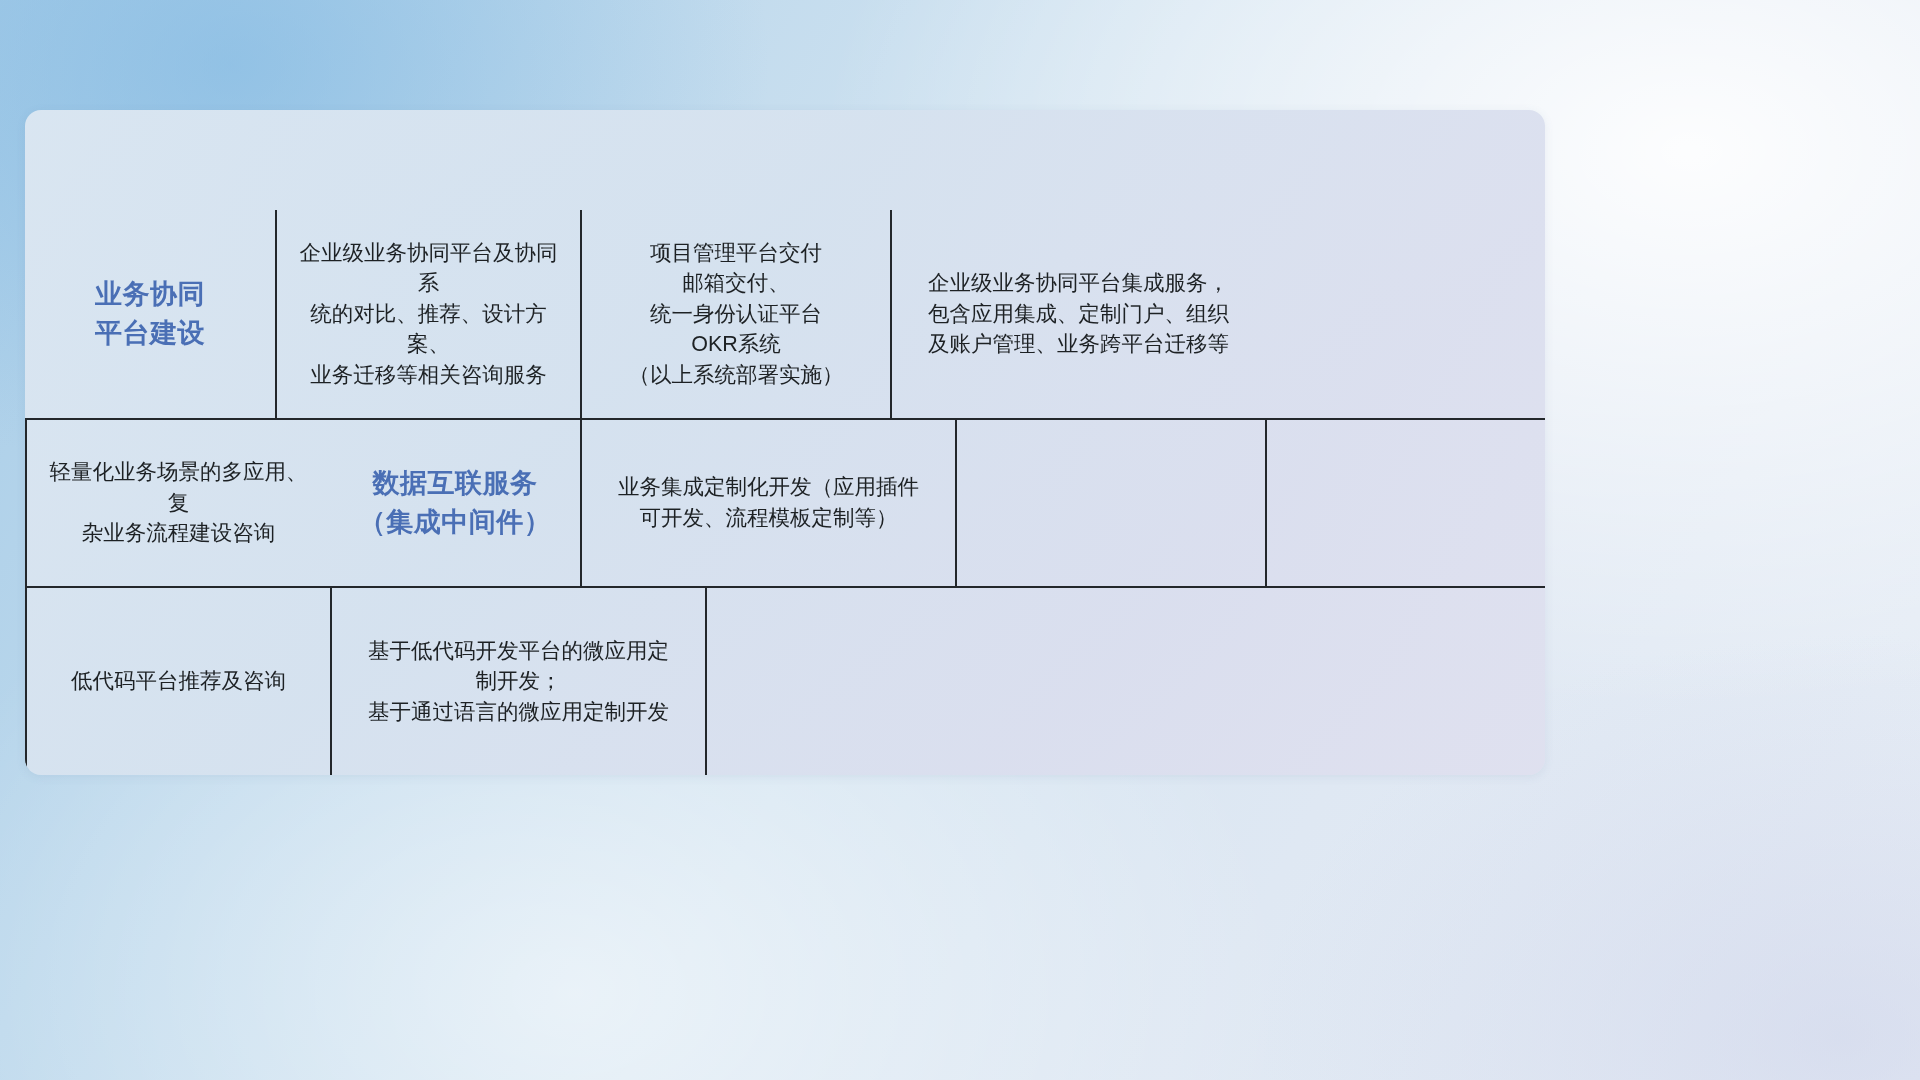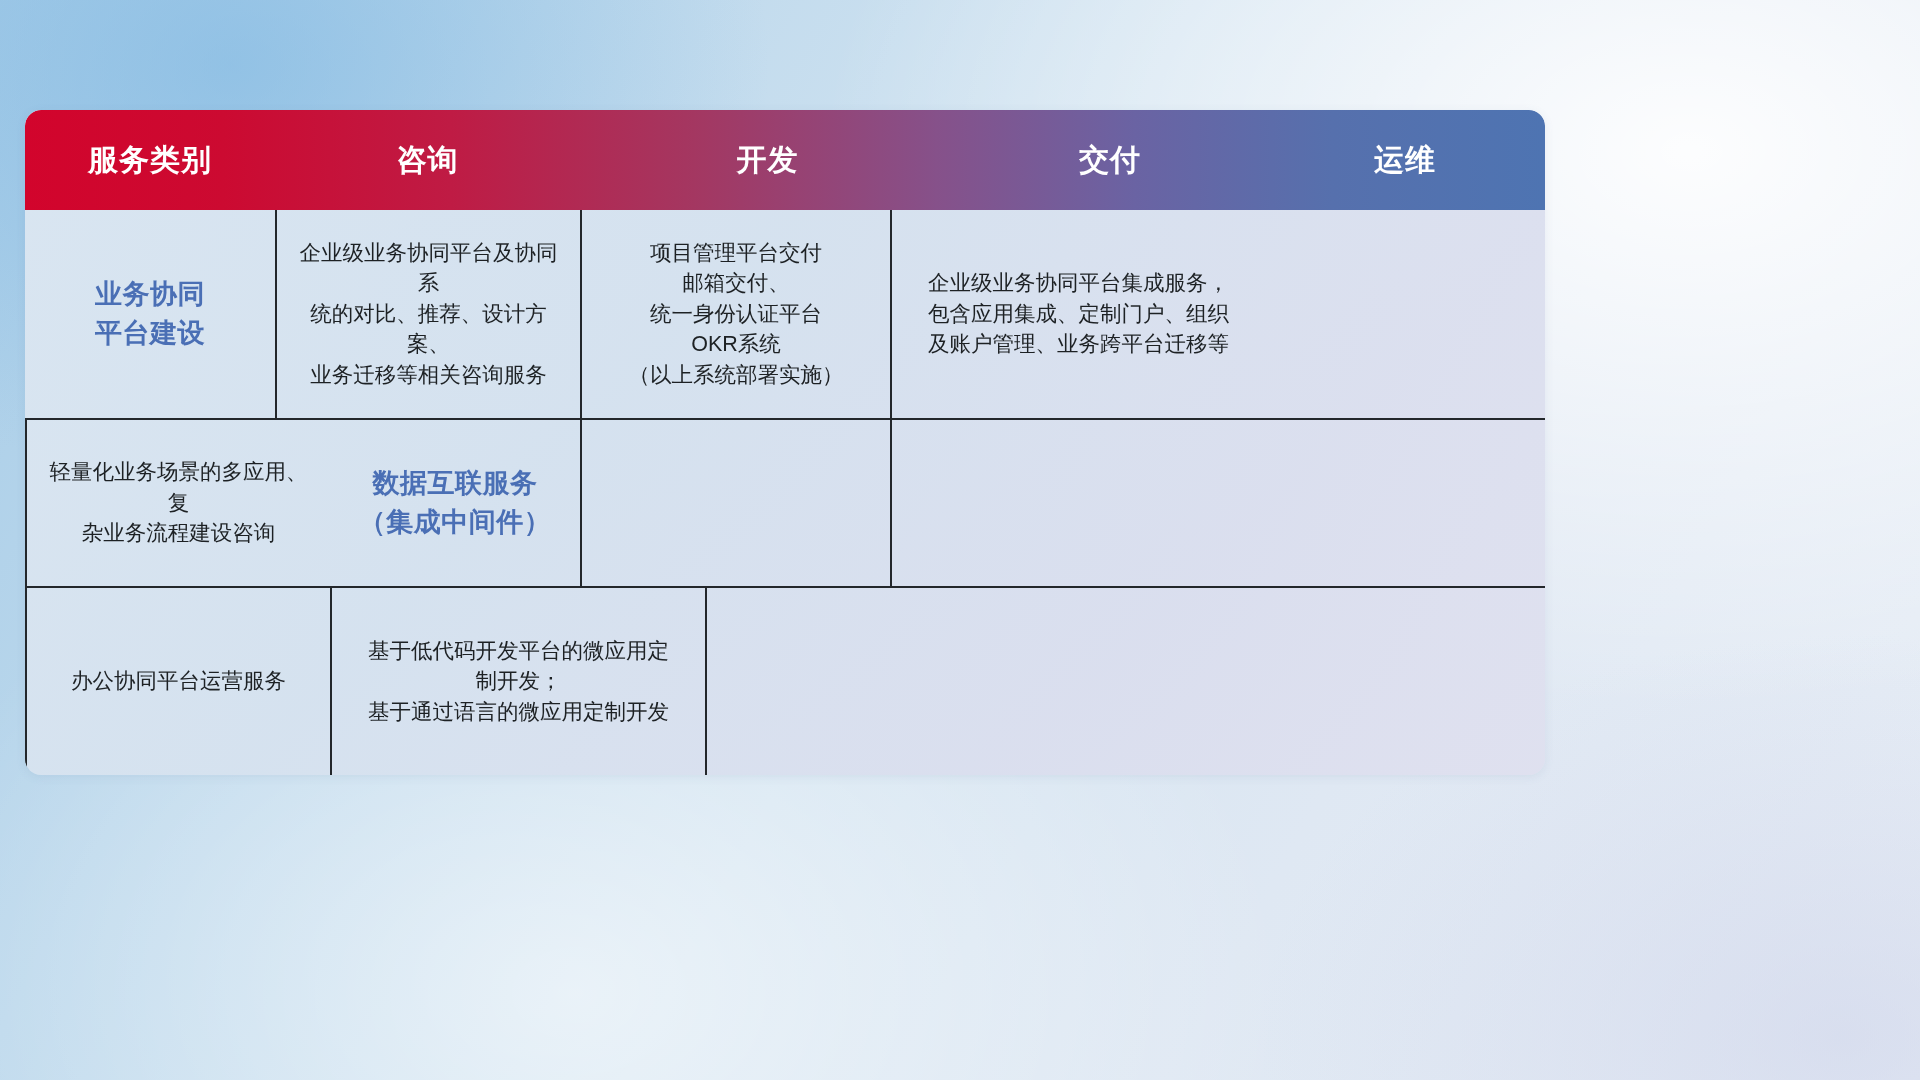--- a/index.html
+++ b/index.html
@@ -123,27 +123,20 @@
   .divider { border-left: 2px solid #23272b; }
 </style>
 </head>
 <body>
 
 <div id="bg-layer"></div>
 <div id="bg-tint"></div>
 
 <div id="table-card">
 
-  <div id="table-header">
-    <div class="hcell c0">服务类别</div>
-    <div class="hcell c1">咨询</div>
-    <div class="hcell c2">开发</div>
-    <div class="hcell c3">交付</div>
-    <div class="hcell c4">运维</div>
-  </div>
 
   <div id="table-body">
 
     <div class="trow r0">
       <div class="tcell label c0">业务协同
 平台建设</div>
       <div class="tcell c1 divider">企业级业务协同平台及协同系
 统的对比、推荐、设计方案、
 业务迁移等相关咨询服务</div>
       <div class="tcell c3 divider">项目管理平台交付
@@ -154,26 +147,28 @@
       <div class="tcell c2 divider">企业级业务协同平台集成服务，
 包含应用集成、定制门户、组织
 及账户管理、业务跨平台迁移等</div>
     </div>
 
     <div class="trow r1">
       <div class="tcell c1 divider">轻量化业务场景的多应用、复
 杂业务流程建设咨询</div>
       <div class="tcell label c0">数据互联服务
 （集成中间件）</div>
+      <div class="tcell c2 divider">业务集成定制化开发（应用插件
+可开发、流程模板定制等）</div>
       <div class="tcell c3 divider"></div>
       <div class="tcell c4 divider"></div>
     </div>
 
     <div class="trow r2">
-      <div class="tcell c1 divider">办公协同平台运营服务</div>
+      <div class="tcell c1 divider">低代码平台推荐及咨询</div>
       <div class="tcell c2 divider">基于低代码开发平台的微应用定
 制开发；
 基于通过语言的微应用定制开发</div>
       <div class="tcell c4 divider"></div>
     </div>
 
   </div>
 </div>
 
 </body></html>

